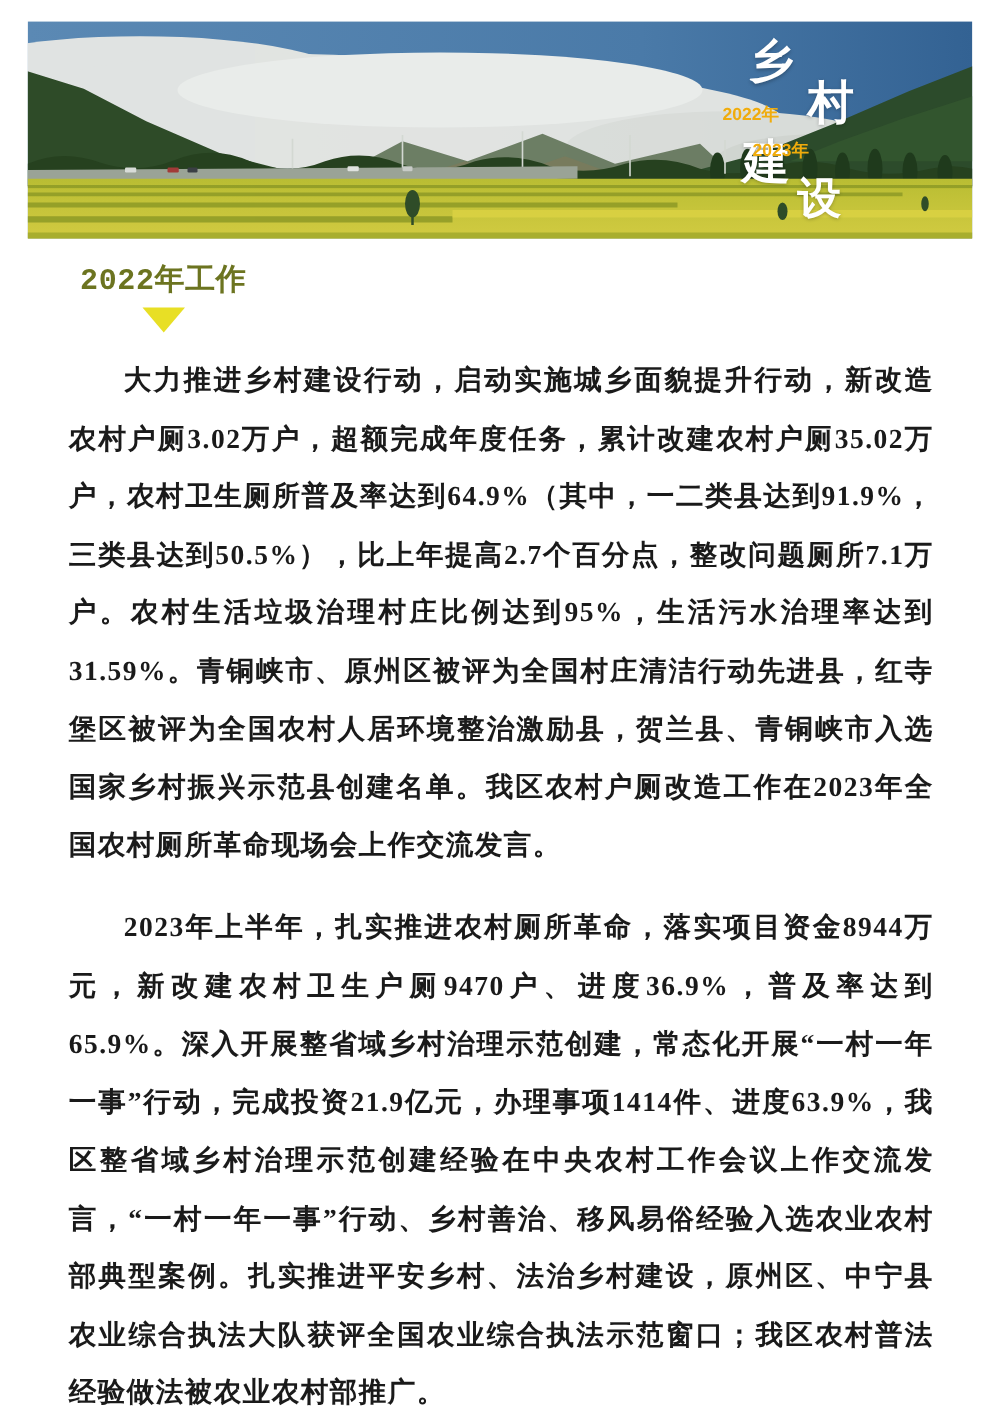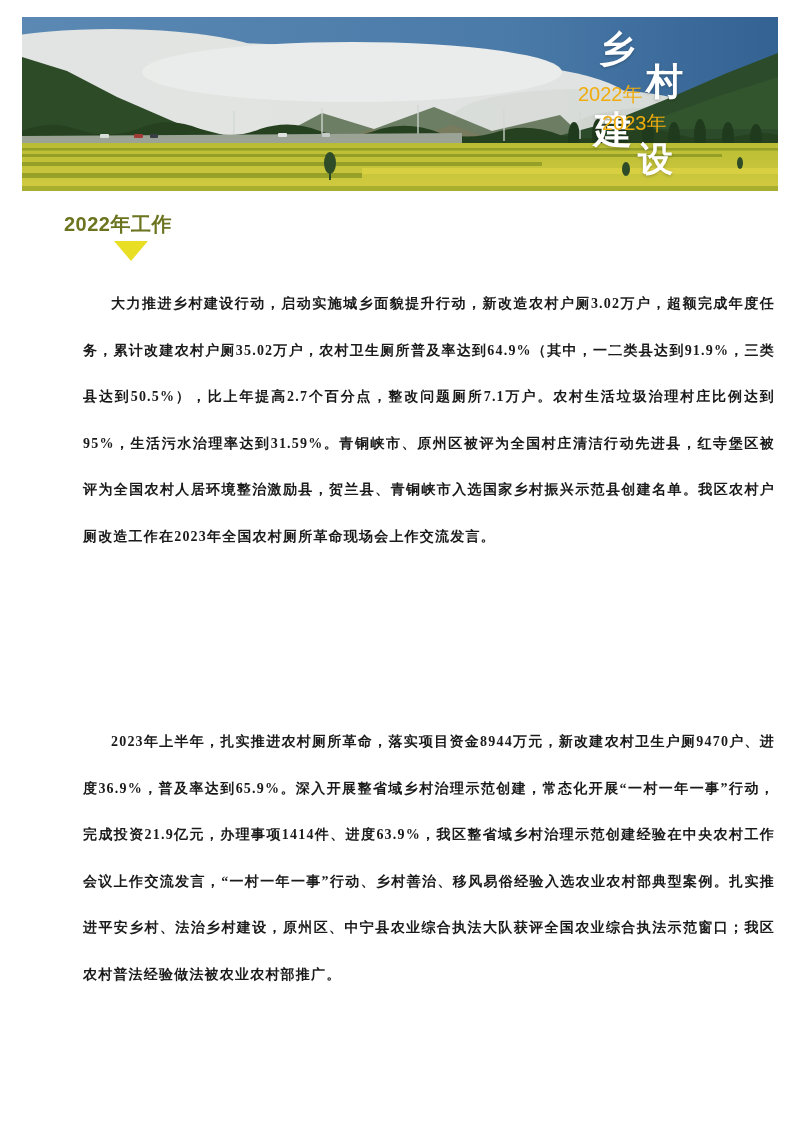--- a/index.html
+++ b/index.html
@@ -31,64 +31,63 @@
     text-shadow: 0 1px 3px rgba(0,0,0,0.25);
   }
   .bc-0 { left: 577px; top: 14px; font-size: 36px; }
   .bc-1 { left: 624px; top: 46px; font-size: 37px; }
   .bc-2 { left: 572px; top: 94px; font-size: 38px; }
   .bc-3 { left: 616px; top: 124px; font-size: 35px; }
   .banner-year {
     position: absolute;
     color: var(--gold, #F0AC0C);
     font-family: "Liberation Sans", "DejaVu Sans", sans-serif;
-    font-weight: normal;
-    font-size: 20px;
+    font-weight: bold;
+    font-size: 14px;
     line-height: 1;
   }
   .by-0 { left: 556px; top: 67px; }
   .by-1 { left: 580px; top: 96px; }
 
   
   .heading-block { position: absolute; }
   .hb-1 { left: 64px; top: 212px; }
   .hb-2 { left: 574px; top: 646px; }
   .section-heading {
     color: var(--olive, #6C7420);
-    font-family: Liberation Sans, sans-serif;
+    font-family: Liberation Mono, monospace;
     font-weight: bold;
-    font-size: 20px;
+    font-size: 24px;
     line-height: 1.2;
     letter-spacing: 0.5px;
     white-space: nowrap;
   }
   .tri {
     width: 0; height: 0;
     border-left: 17px solid transparent;
     border-right: 17px solid transparent;
     border-top: 20px solid var(--tri-yellow, #E8DF25);
     margin-top: 5px;
   }
   .hb-1 .tri { margin-left: 50px; }
   .hb-2 .tri { margin-left: 58px; }
 
   
   .body-para {
     position: absolute;
     left: 55px;
     width: 692px;
     color: var(--ink, #1a1a1a);
-    font-size: 14px;
+    font-size: 22px;
     font-weight: bold;
     line-height: 46.5px;
     letter-spacing: 1.2px;
     text-align: justify;
     text-justify: inter-ideograph;
     text-indent: 2em;
-    margin-left: 28px;
   }
   .bp-1 { top: 281px; }
   .bp-2 { top: 719px; }
 </style>
 </head>
 <body>
 
 <div class="page" style="--olive: #6C7420; --tri-yellow: #E8DF25; --gold: #F0AC0C; --ink: #1a1a1a;">
 
   <div class="banner">

